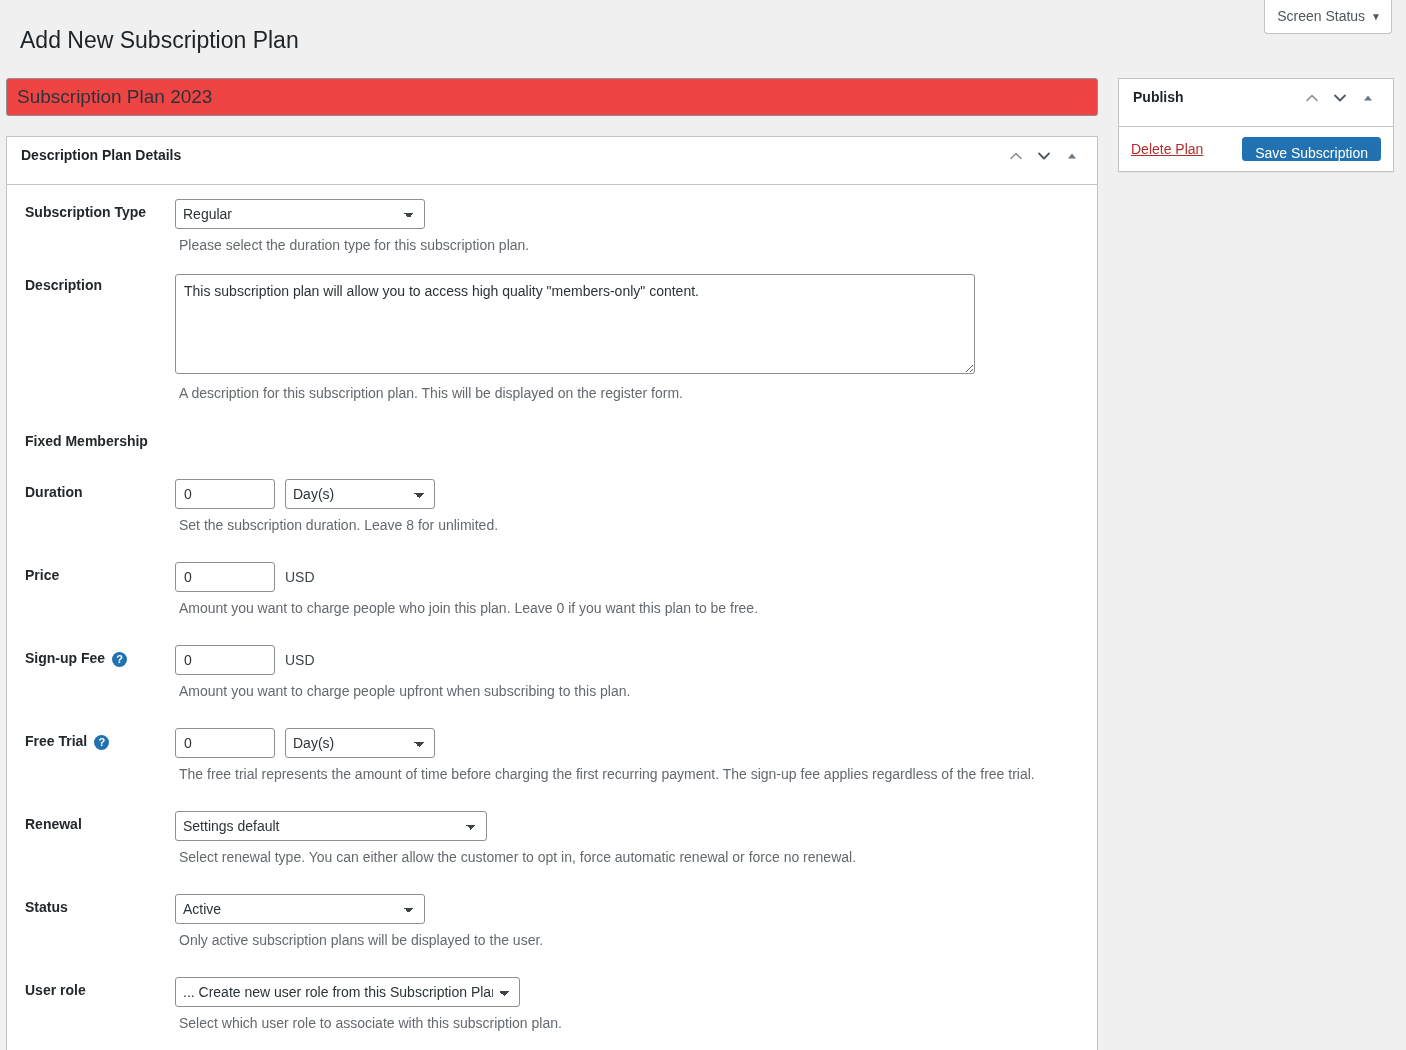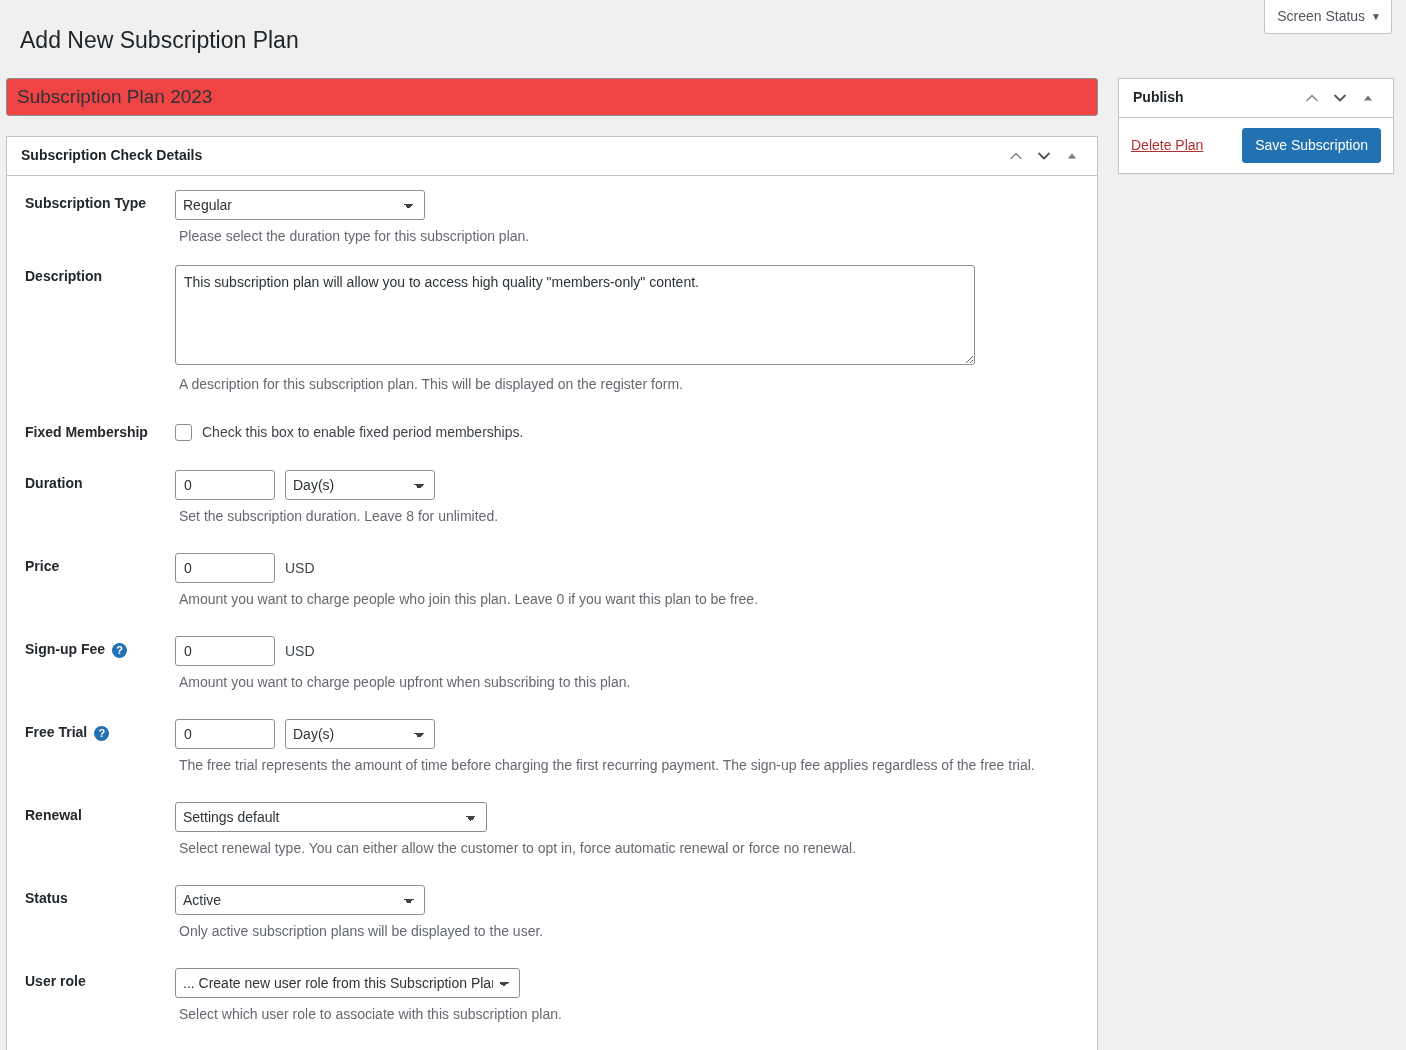--- a/index.html
+++ b/index.html
@@ -96,21 +96,21 @@
     background: #fff;
     border: 1px solid #c3c4c7;
     box-shadow: 0 1px 1px rgba(0,0,0,.04);
     box-sizing: border-box;
   }
   .postbox-header {
     display: flex;
     align-items: center;
     justify-content: space-between;
     border-bottom: 1px solid #c3c4c7;
-    padding: 0 12px 0 14px;
+    padding: 0 12px 9px 14px;
     height: 38px;
   }
   .postbox-header h2 {
     margin: 0;
     font-size: 14px;
     font-weight: 600;
     color: #1d2327;
     line-height: 1.4;
   }
   .handle-actions {
@@ -295,21 +295,21 @@
     cursor: pointer;
   }
   .btn-primary {
     background: #2271b1;
     border: 1px solid #2271b1;
     border-radius: 3px;
     color: #fff;
     font-size: 14px;
     font-family: "Liberation Sans", sans-serif;
     padding: 0 12px;
-    height: 35px;
+    height: 24px;
     line-height: 30px;
     cursor: pointer;
     white-space: nowrap;
   }
 </style>
 </head>
 <body>
 
 <div class="screen-options-wrap">
   <div class="screen-options-btn">
@@ -322,21 +322,21 @@
   <h1 class="page-title">Add New Subscription Plan</h1>
 
   <div class="columns">
 
     <div class="col-main">
 
       <input class="title-input" type="text" value="Subscription Plan 2023" style="">
 
       <div class="postbox">
         <div class="postbox-header">
-          <h2>Subscription Check Details</h2>
+          <h2>Description Plan Details</h2>
           <div class="handle-actions">
             <button class="handle-btn" title="Move up">
               <svg width="16" height="16" viewBox="0 0 16 16">
                   <path d="M3 10.5 L8 5.5 L13 10.5" fill="none" stroke="#8a8f94" stroke-width="1.6" stroke-linecap="round" stroke-linejoin="round"></path>
                 </svg>
             </button>
             <button class="handle-btn" title="Move down">
               <svg width="16" height="16" viewBox="0 0 16 16">
                   <path d="M3 5.5 L8 10.5 L13 5.5" fill="none" stroke="#50575e" stroke-width="1.8" stroke-linecap="round" stroke-linejoin="round"></path>
                 </svg>
@@ -364,26 +364,20 @@
           <div class="frow" style="margin-top:14px;">
             <div class="flabel" style="align-items:flex-start;padding-top:6px;">Description</div>
             <div class="ffield">
               <textarea class="ta" style="">This subscription plan will allow you to access high quality "members-only" content.</textarea>
               <div class="desc">A description for this subscription plan. This will be displayed on the register form.</div>
             </div>
           </div>
 
           <div class="frow" style="margin-top:20px;">
             <div class="flabel">Fixed Membership</div>
-            <div class="ffield">
-              <div class="cbrow">
-                <input type="checkbox" class="cb" style="">
-                <span class="cblabel">Check this box to enable fixed period memberships.</span>
-              </div>
-            </div>
           </div>
 
           <div class="frow" style="margin-top:24px;">
             <div class="flabel">Duration</div>
             <div class="ffield">
               <div class="inline-group">
                 <input type="text" class="txt w-num" value="0" style="">
                 <select class="sel sel-sm">
                   <option>Day(s)</option>
                 </select>

